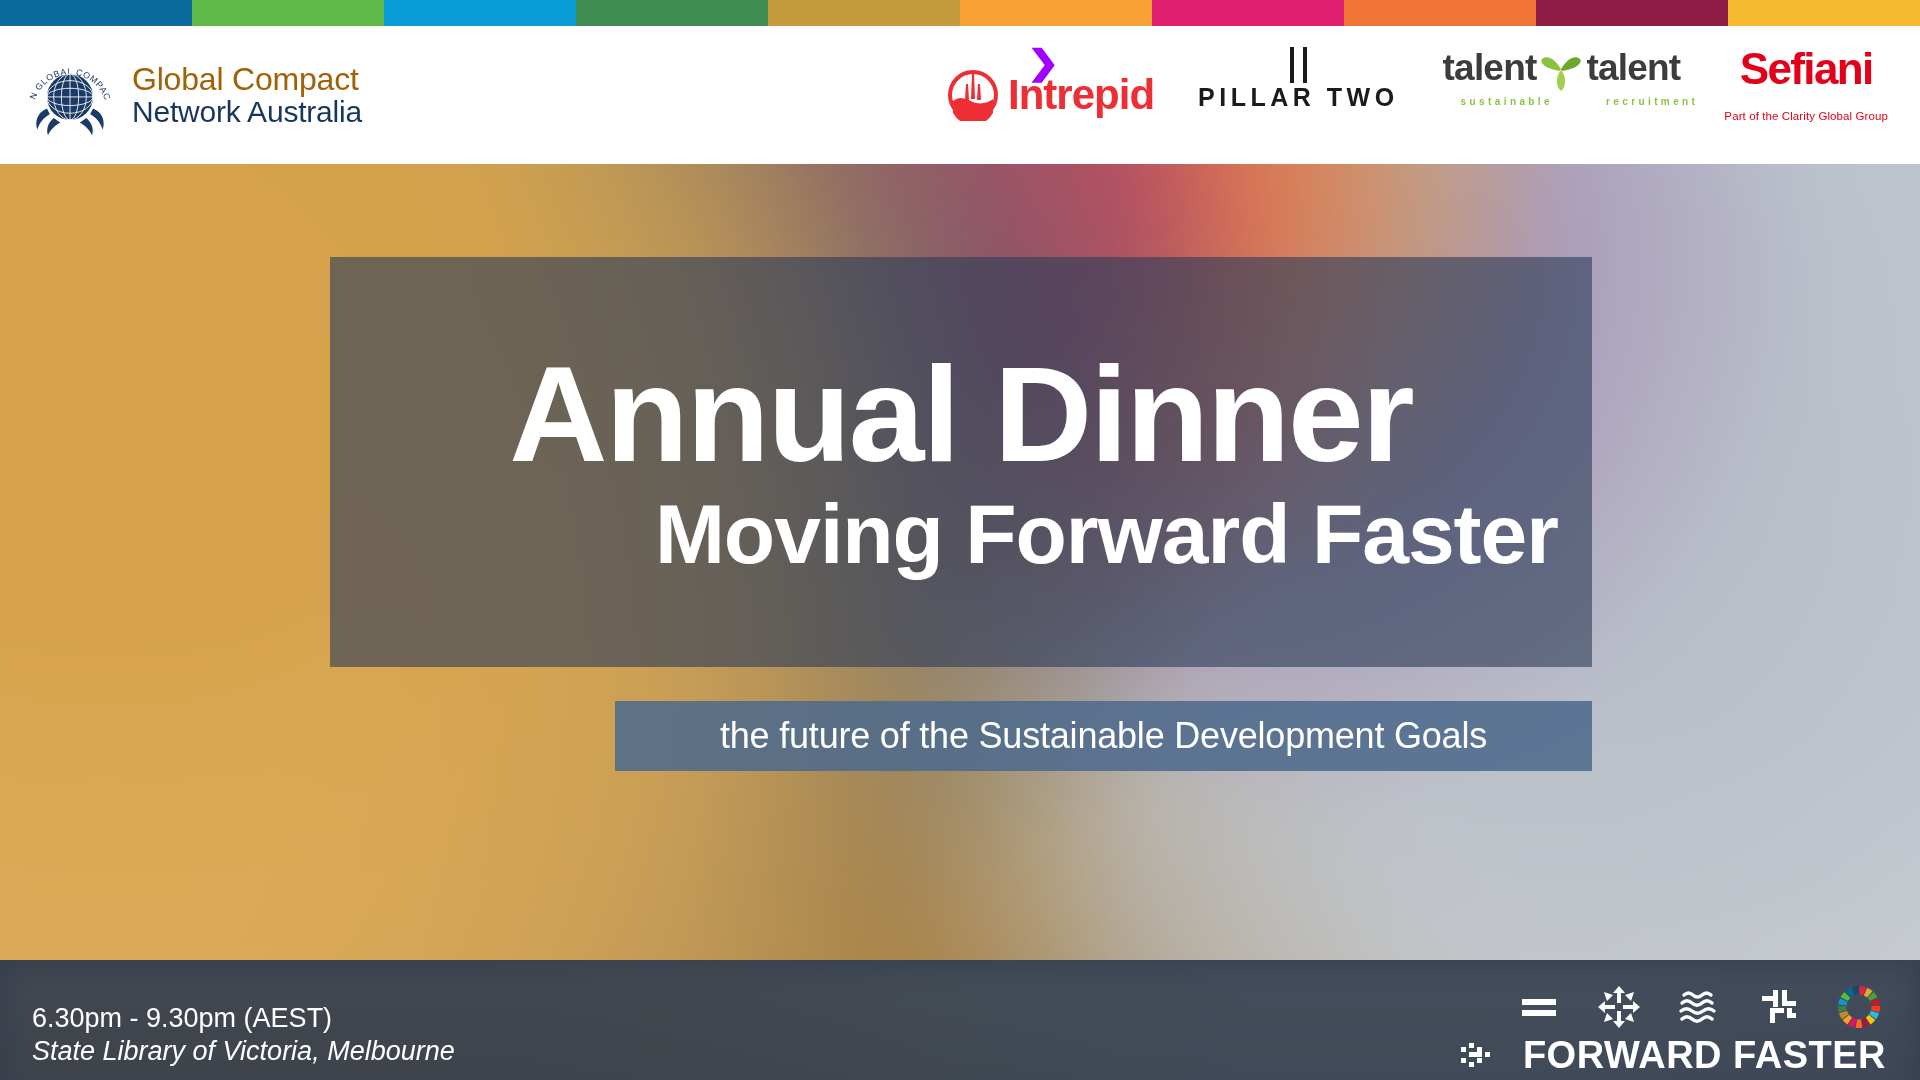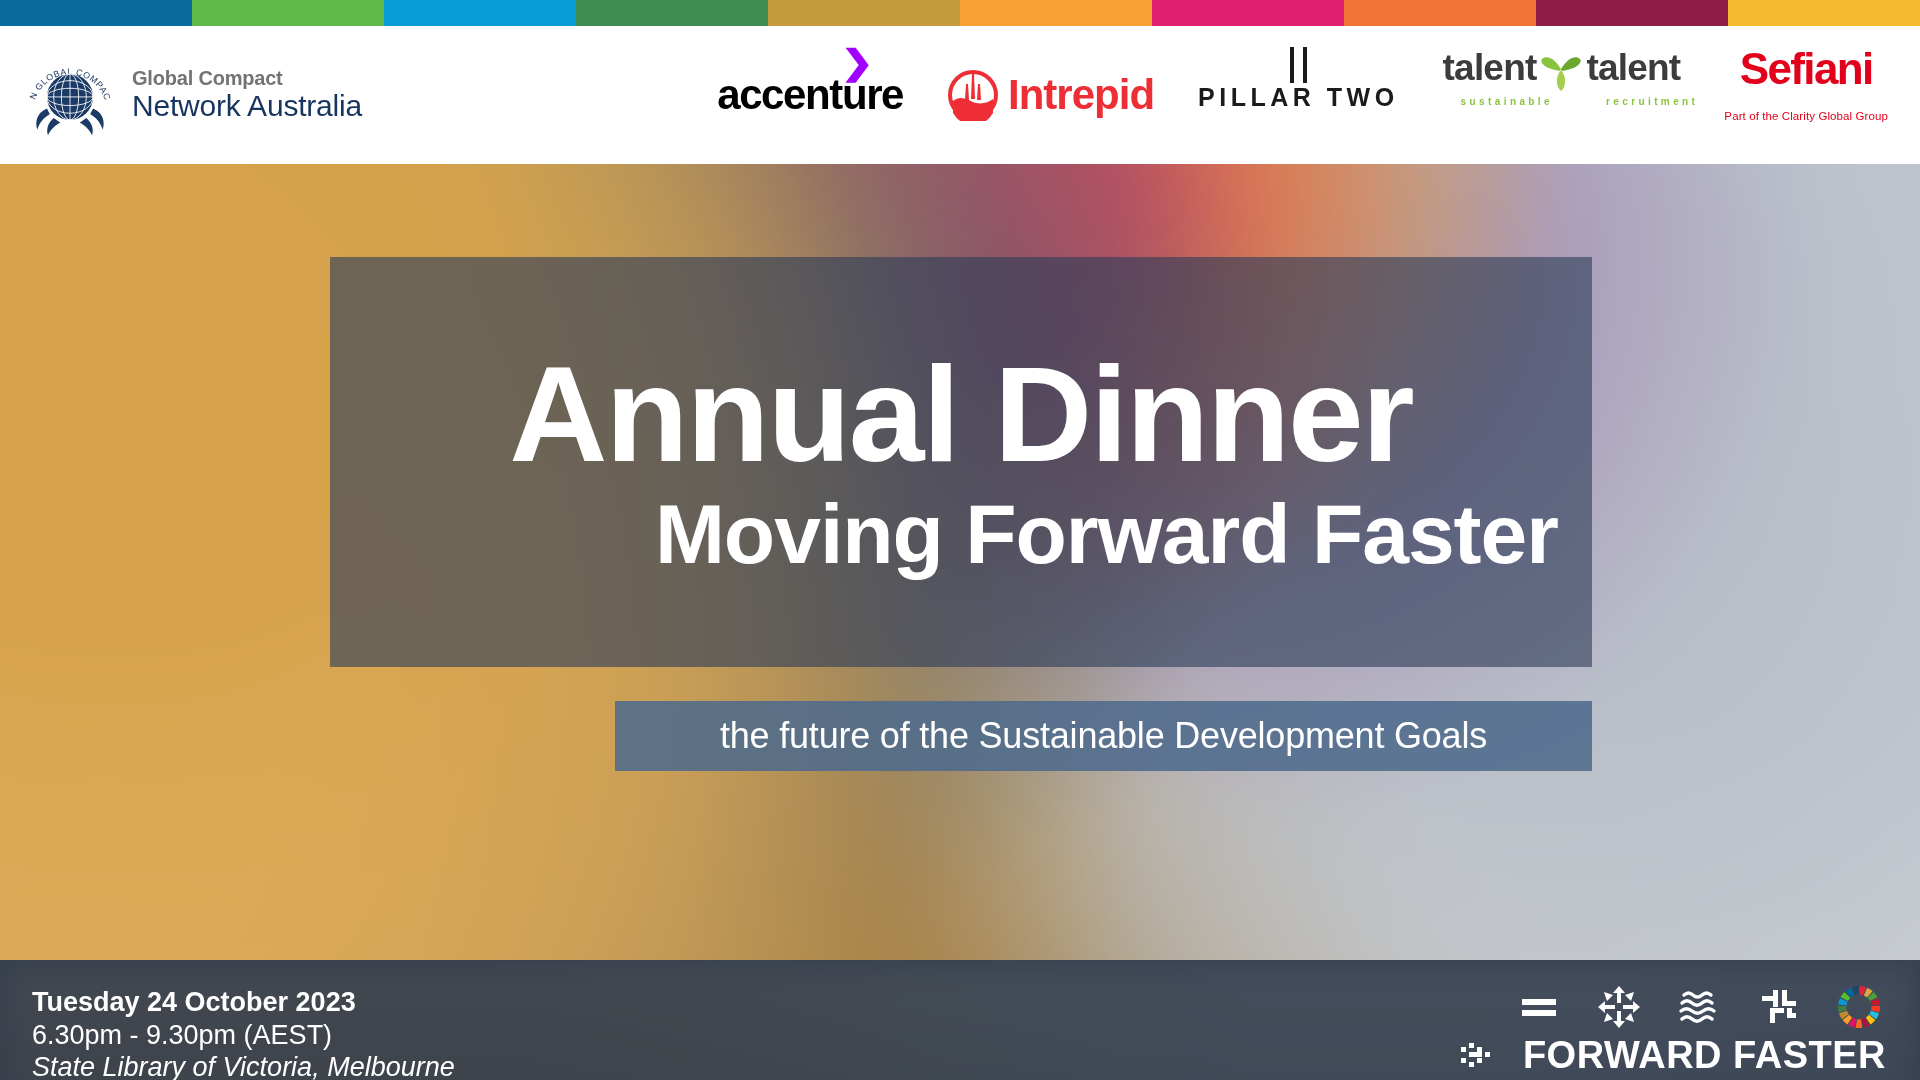--- a/index.html
+++ b/index.html
@@ -14,21 +14,21 @@
   .sdg-strip > div { flex:1 1 0; height:100%; }
 
   
   .header-bar {
     position:relative; width:100%; height:138px; background:#ffffff;
     display:flex; align-items:center; padding:0 26px 0 22px;
   }
   .gcna-logo { display:flex; align-items:center; gap:14px; flex:0 0 auto; }
   .un-emblem { position:relative; width:96px; height:96px; flex:0 0 auto; }
   .gcna-wordmark { display:flex; flex-direction:column; line-height:1.07; }
-  .gcna-line1 { font-size:20px; font-weight:bold; color:#737373; letter-spacing:-0.2px; }
+  .gcna-line1 { font-size:32px; font-weight:normal; color:#a16207; letter-spacing:-0.2px; }
   .gcna-line2 { font-size:30px; font-weight:400; color:#17355f; letter-spacing:-0.2px; }
 
   .sponsors {
     flex:1 1 auto; display:flex; align-items:center; justify-content:flex-end;
     gap:44px; padding-right:6px;
   }
   .sponsor { display:flex; align-items:center; height:96px; flex:0 0 auto; }
 
   
   .accenture { position:relative; }
@@ -156,21 +156,20 @@
       </div>
       <div class="gcna-wordmark">
         <span class="gcna-line1">Global Compact</span>
         <span class="gcna-line2">Network Australia</span>
       </div>
     </div>
 
     <div class="sponsors">
 
       <div class="sponsor accenture">
-        <span class="accenture-word">accenture</span>
         <span class="accenture-arrow">❯</span>
       </div>
 
       <div class="sponsor intrepid">
         <span class="intrepid-mark">
           <svg viewBox="0 0 52 52" width="52" height="52" aria-hidden="true">
             <circle cx="26" cy="26" r="23" fill="none" stroke="#ee2e35" stroke-width="4"></circle>
             <path d="M6,32 C13,26 20,30 26,33 C33,36 41,34 46,30 L46,44 A23,23 0 0 1 6,44 Z" fill="#ee2e35"></path>
             <path d="M25,5 L27,5 L28,30 L24,30 Z" fill="#ee2e35"></path>
             <path d="M19,15 L21,15 L22,31 L18,31 Z" fill="#ee2e35"></path>
@@ -253,21 +252,20 @@
   <div class="footer">
     <div class="footer-photo" style="background:
         radial-gradient(circle at 18% 10%, rgba(180,150,90,0.55) 0 22%, rgba(0,0,0,0) 55%),
         radial-gradient(circle at 62% 20%, rgba(150,160,150,0.45) 0 22%, rgba(0,0,0,0) 55%),
         radial-gradient(circle at 88% 70%, rgba(200,205,215,0.45) 0 26%, rgba(0,0,0,0) 60%),
         linear-gradient(180deg,#6b7382 0%,#3e4756 60%,#333b48 100%); filter:blur(18px);"></div>
     <div class="footer-tint"></div>
 
     <div class="footer-inner">
       <div class="event-details">
-        <span class="ev-date">Tuesday 24 October 2023</span>
         <span class="ev-time">6.30pm - 9.30pm (AEST)</span>
         <span class="ev-place">State Library of Victoria, Melbourne</span>
       </div>
 
       <div class="ff-lockup">
         <div class="ff-icons">
 
           <span class="ff-icon">
             <svg viewBox="0 0 46 46" width="46" height="46" aria-hidden="true">
               <rect x="6" y="15" width="34" height="6" fill="#fff"></rect>

